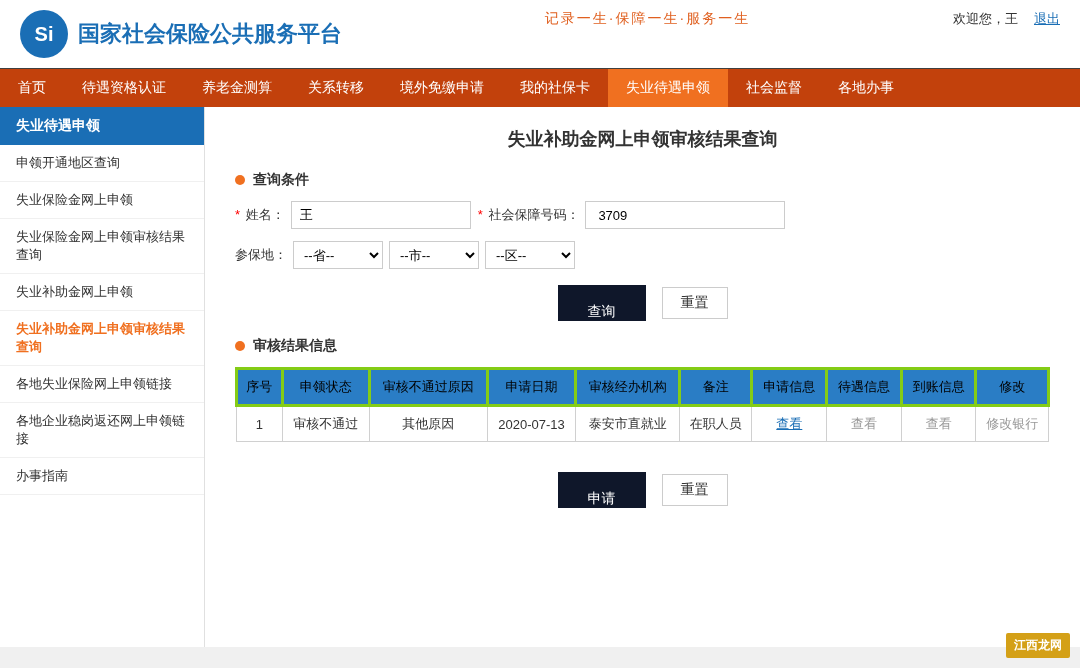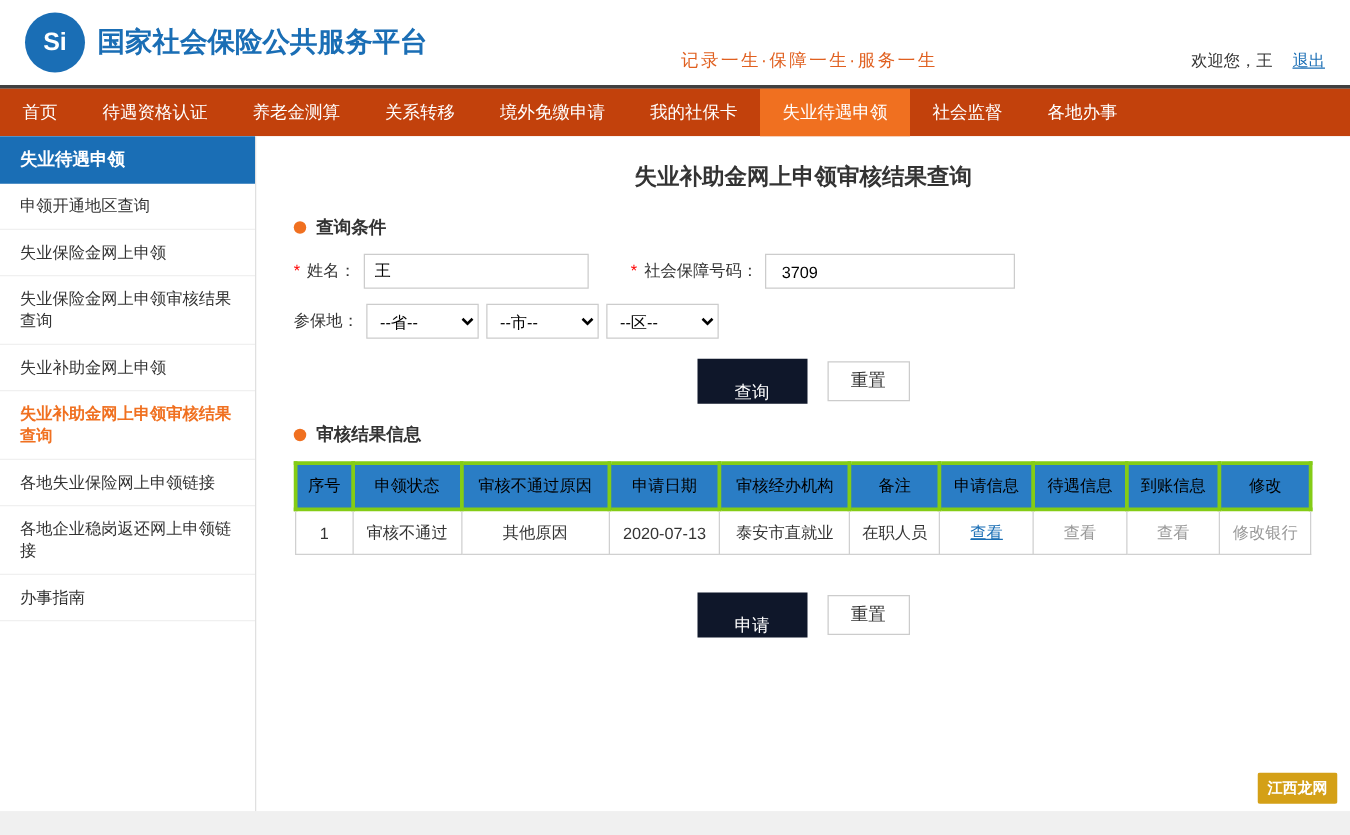--- a/index.html
+++ b/index.html
@@ -1,19 +1,19 @@
 <!DOCTYPE html>
 <html><head>
   <meta charset="utf-8">
   <style>
     * { margin: 0; padding: 0; box-sizing: border-box; }
     body { font-family: "Microsoft YaHei", SimSun, sans-serif; font-size: 13px; background: #f0f0f0; width: 1080px; }
 
     
-    .header { background: #fff; padding: 10px 20px; display: flex; align-items: flex-end; justify-content: space-between; border-bottom: 3px solid #404040; }
+    .header { background: #fff; padding: 10px 20px; display: flex; align-items: flex-start; justify-content: space-between; border-bottom: 1px solid #404040; }
     .logo-area { display: flex; align-items: center; gap: 10px; }
     .logo-icon { width: 48px; height: 48px; background: #1a6eb5; border-radius: 50%; display: flex; align-items: center; justify-content: center; color: #fff; font-weight: bold; font-size: 20px; }
     .logo-text { font-size: 22px; font-weight: bold; color: #1a6eb5; }
     .header-center { color: #555; font-size: 14px; letter-spacing: 2px; }
     .header-center span { color: #e06020; margin: 0 4px; }
     .header-right { display: flex; align-items: center; gap: 16px; color: #333; font-size: 13px; }
     .logout-btn { color: #1a6eb5; cursor: pointer; text-decoration: underline; }
 
     
     .nav { background: #c2410c; display: flex; align-items: flex-end; }
@@ -33,21 +33,21 @@
     .content { flex: 1; padding: 20px 30px; }
     .page-title { text-align: center; font-size: 18px; font-weight: bold; color: #333; margin-bottom: 20px; }
 
     
     .section { margin-bottom: 16px; }
     .section-header { display: flex; align-items: center; gap: 8px; margin-bottom: 12px; }
     .section-dot { width: 10px; height: 10px; background: #f07020; border-radius: 50%; flex-shrink: 0; }
     .section-label { font-size: 14px; font-weight: bold; color: #333; }
 
     
-    .form-row { display: flex; align-items: center; gap: 34px; margin-bottom: 12px; flex-wrap: wrap; }
+    .form-row { display: flex; align-items: center; gap: 7px; margin-bottom: 12px; flex-wrap: wrap; }
     .form-field { display: flex; align-items: center; gap: 6px; }
     .form-label { font-size: 13px; color: #333; white-space: nowrap; }
     .required { color: red; margin-right: 2px; }
     .form-input { border: 1px solid #ccc; padding: 4px 8px; font-size: 13px; width: 180px; height: 28px; outline: none; }
     .form-select { border: 1px solid #ccc; padding: 4px 6px; font-size: 13px; height: 28px; width: 90px; background: #fff; outline: none; cursor: pointer; }
 
     
     .btn-row { display: flex; align-items: center; gap: 16px; justify-content: center; margin: 16px 0; }
     .btn-primary { background: #0f172a; color: #fff; border: none; padding: 18px 30px; font-size: 14px; cursor: pointer; height: 32px; }
     .btn-default { background: #fff; color: #333; border: 1px solid #ccc; padding: 6px 18px; font-size: 14px; cursor: pointer; height: 32px; }
@@ -55,21 +55,21 @@
     
     .result-table { width: 100%; border-collapse: collapse; font-size: 13px; }
     .result-table th { background: #2a7dc5; color: #000000; padding: 8px 6px; text-align: center; border: 3px solid #84cc16; font-weight: normal; white-space: nowrap; }
     .result-table td { padding: 8px 6px; text-align: center; border: 1px solid #d0d0d0; color: #333; }
     .result-table tr:nth-child(even) td { background: #f5f9ff; }
     .result-table tr:nth-child(odd) td { background: #fff; }
     .link-blue { color: #1a6eb5; cursor: pointer; text-decoration: underline; }
     .link-gray { color: #999; cursor: pointer; }
 
     
-    .watermark { position: fixed; bottom: 25px; right: 10px; background: #d4a017; color: #fff; padding: 4px 8px; font-size: 12px; font-weight: bold; border-radius: 2px; z-index: 999; }
+    .watermark { position: fixed; bottom: 10px; right: 10px; background: #d4a017; color: #fff; padding: 4px 8px; font-size: 12px; font-weight: bold; border-radius: 2px; z-index: 999; }
   </style>
 </head>
 <body>
 
 <div class="header">
   <div class="logo-area">
     <div class="logo-icon">
       <span>Si</span>
     </div>
     <div class="logo-text">国家社会保险公共服务平台</div>

